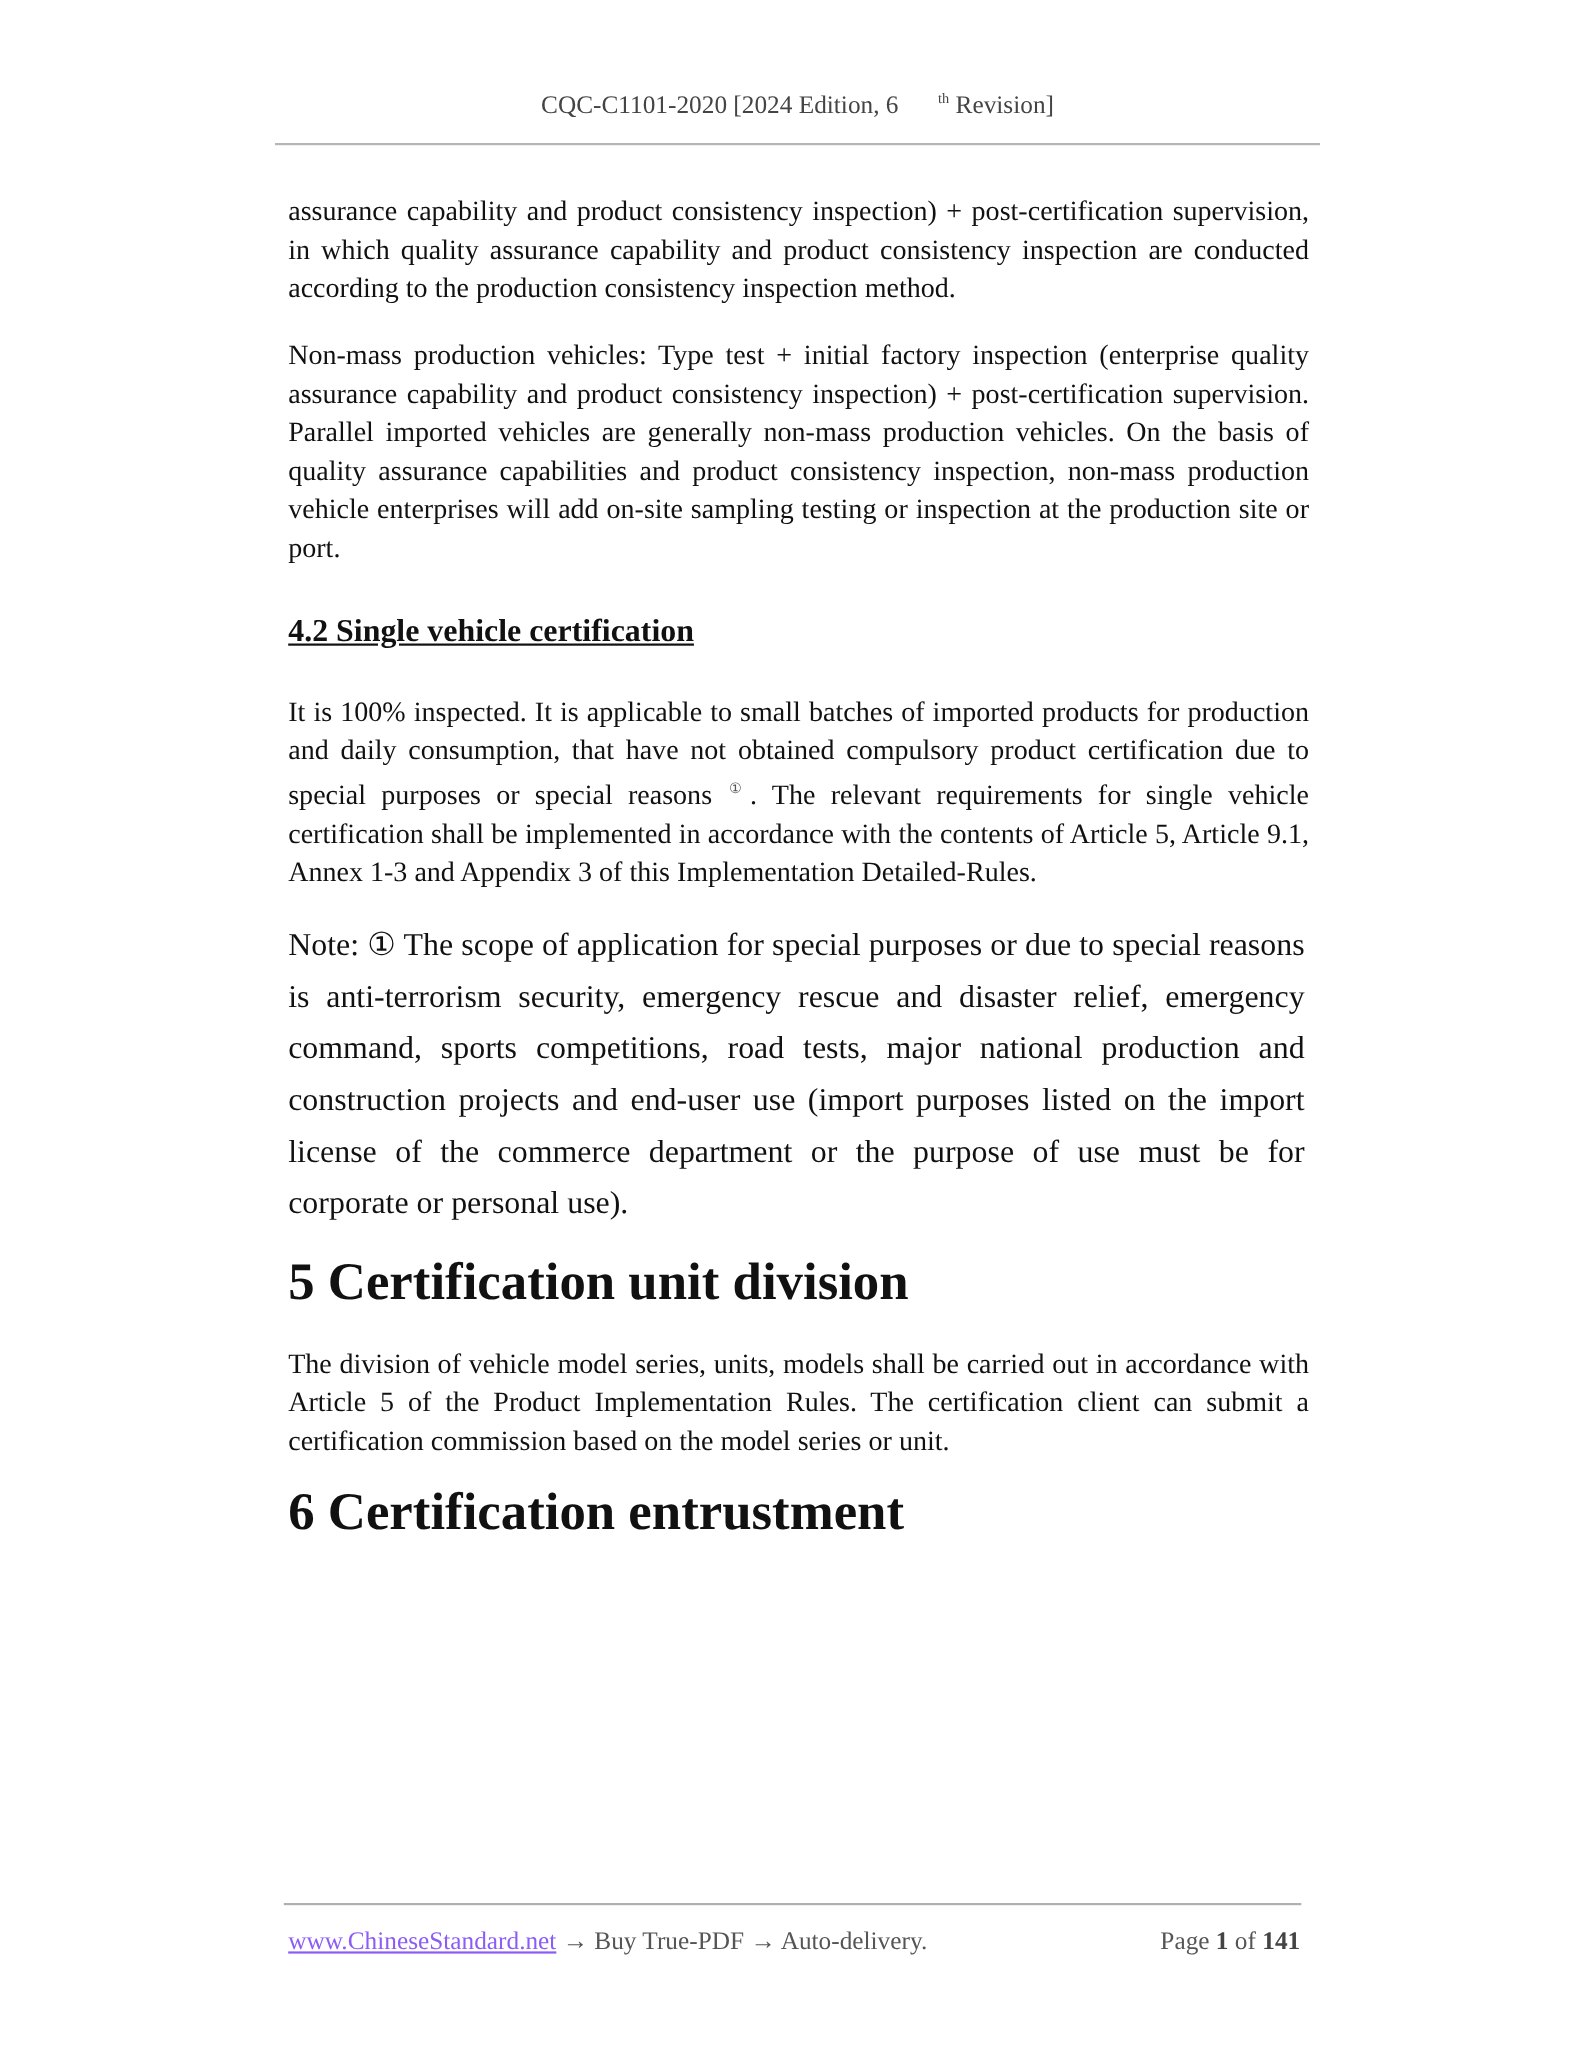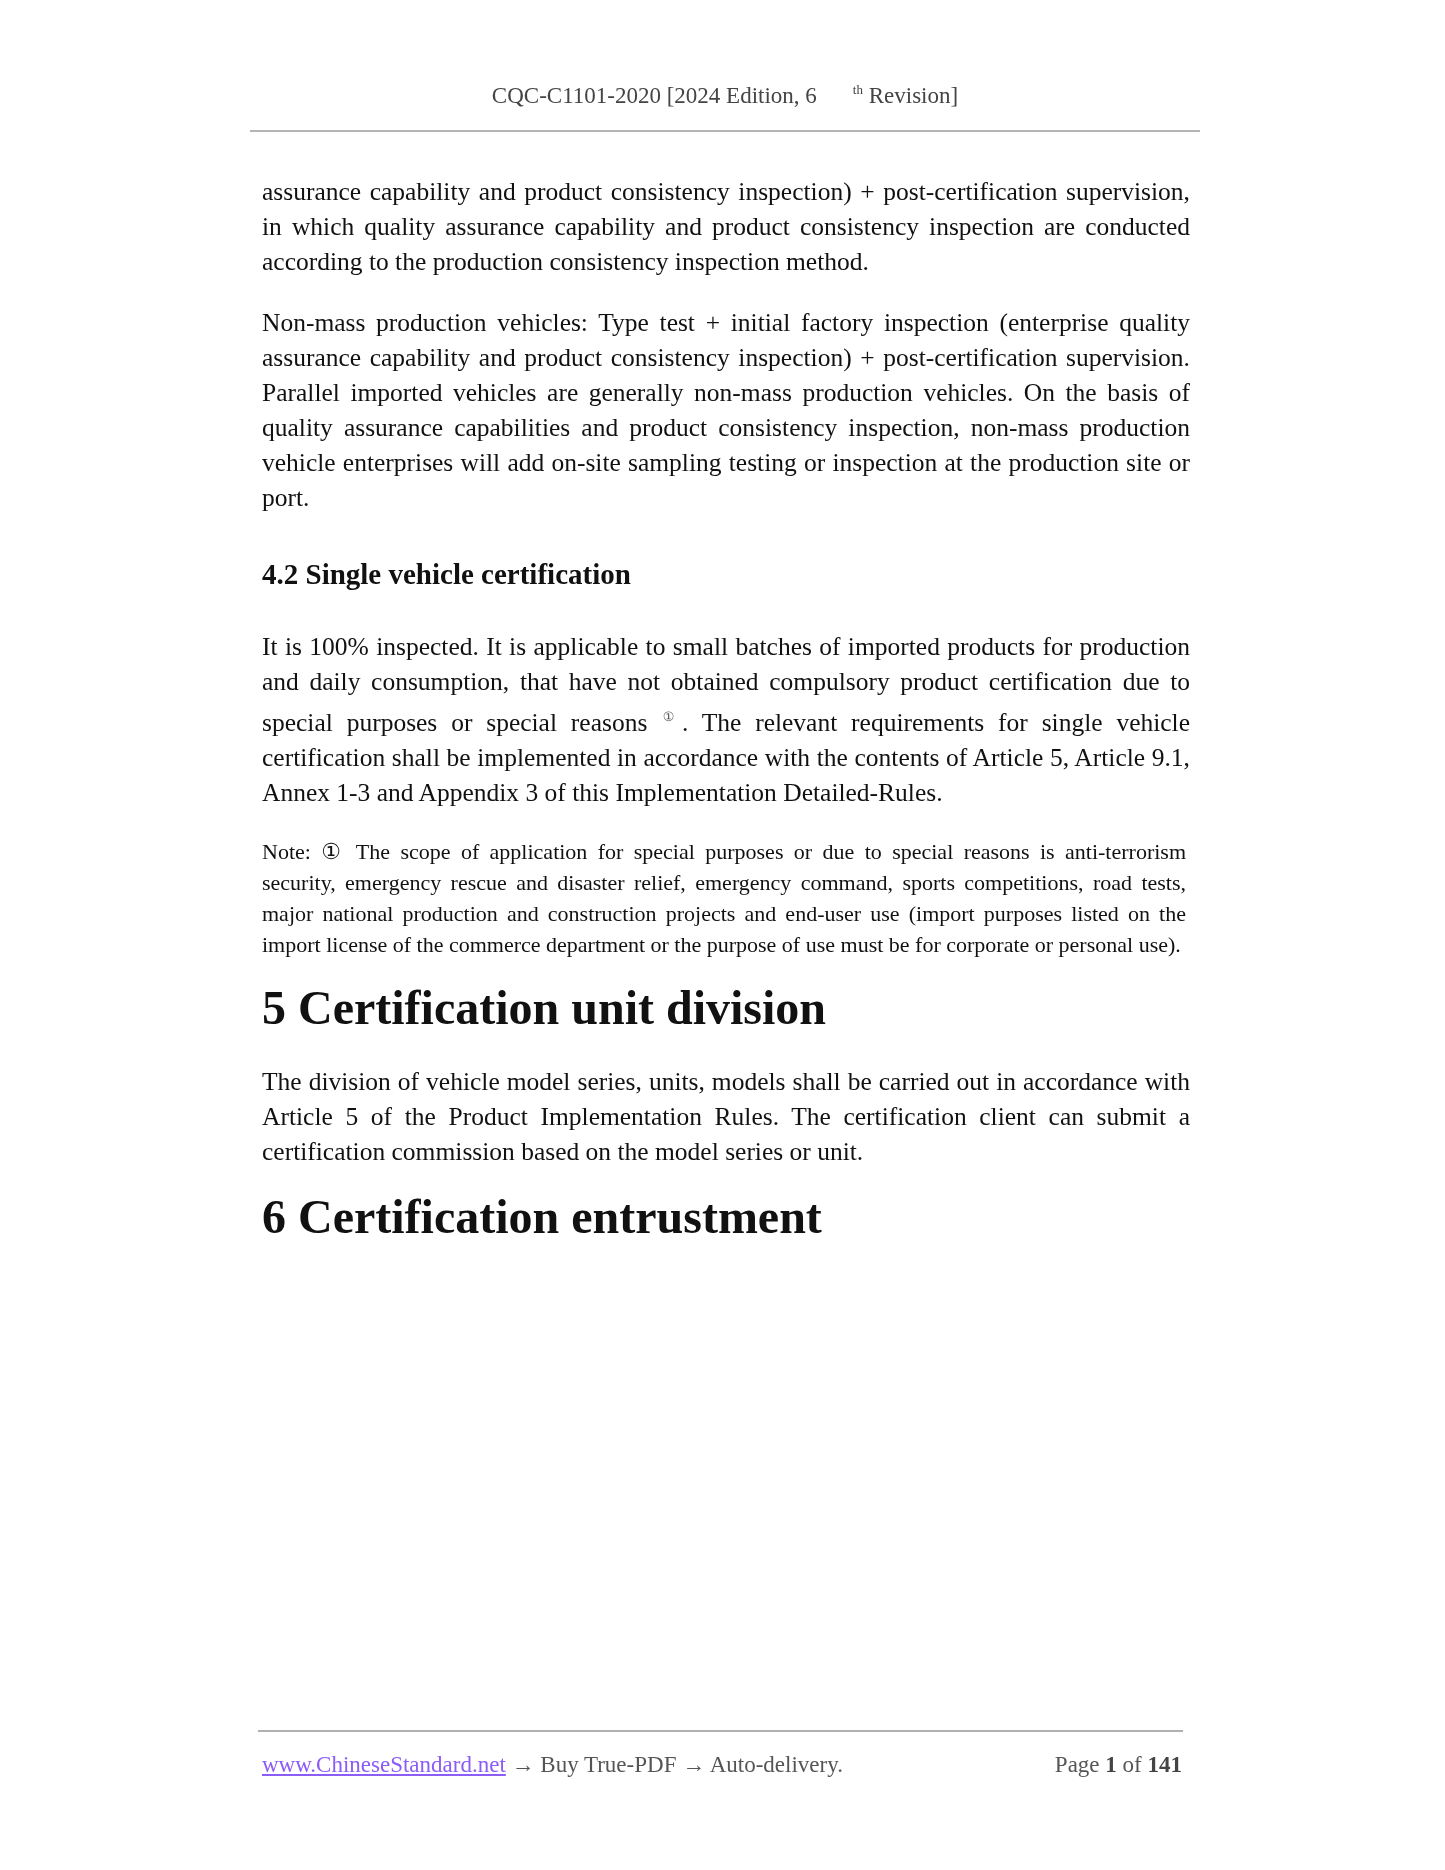--- a/index.html
+++ b/index.html
@@ -4,22 +4,22 @@
 <style>
   html, body { margin: 0; padding: 0; background: #ffffff; }
   body { width: 1445px; height: 1870px; position: relative; overflow: hidden;
          font-family: "Liberation Serif", "DejaVu Serif", serif; color: #111; }
   .header { position: absolute; left: 250px; top: 82px; width: 950px; text-align: center;
             font-size: 23px; color: #444; }
   .header sup { font-size: 13px; margin-left: 36px; }
   .header-rule { position: absolute; left: 250px; top: 130px; width: 950px; height: 2px; background: #b5b5b5; }
   .content { position: absolute; left: 262px; top: 174px; width: 928px; }
   p.body { font-size: 25.5px; line-height: 35px; margin: 0 0 26px 0; text-align: justify; }
-  p.note { font-size: 22px; line-height: 31px; margin: 0 4px 22px 0; text-align: justify; }
-  h3 { font-size: 29px; font-weight: bold; margin: 42px 0 38px 0; line-height: 34px; }
+  p.note { font-size: 29px; line-height: 47px; margin: 0 4px 22px 0; text-align: justify; }
+  h3 { font-size: 29px; font-weight: bold; margin: 42px 0 38px 0; line-height: 34px; text-decoration: underline; }
   h2 { font-size: 48px; font-weight: bold; margin: 28px 0 36px 0; line-height: 40px; }
   .fn-ref { font-size: 13px; vertical-align: super; color: #555; margin-left: 8px; }
   .footer-rule { position: absolute; left: 258px; top: 1730px; width: 925px; height: 2px; background: #b0b0b0; }
   .footer { position: absolute; left: 262px; top: 1752px; width: 920px; font-size: 23px; color: #555; }
   .footer .link { text-decoration: underline; color: #8b5cf6; }
   .footer .pageinfo { position: absolute; right: 0; top: 0; }
   .footer .pageinfo b { color: #444; }
 </style>
 </head>
 <body>

